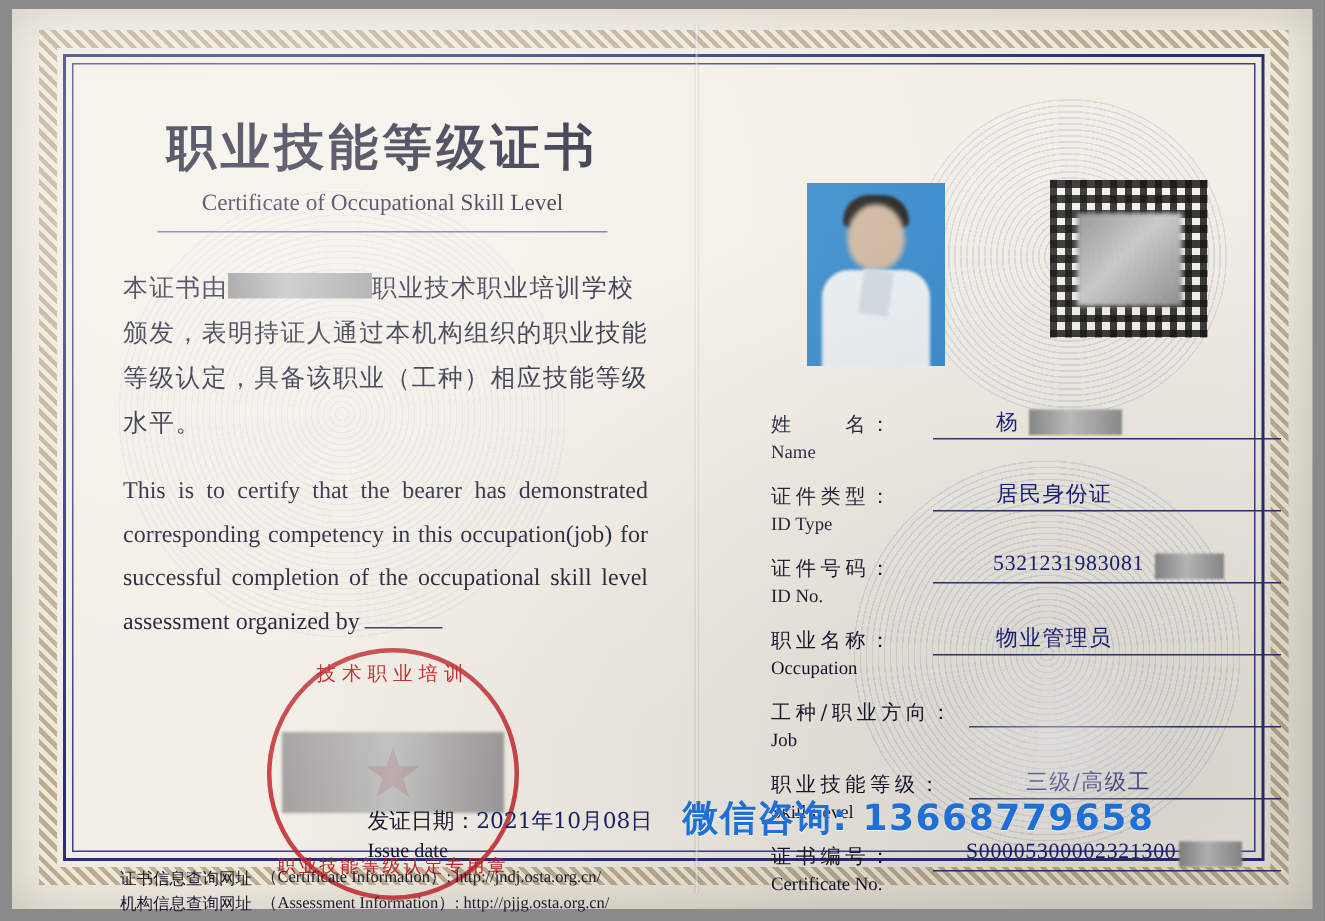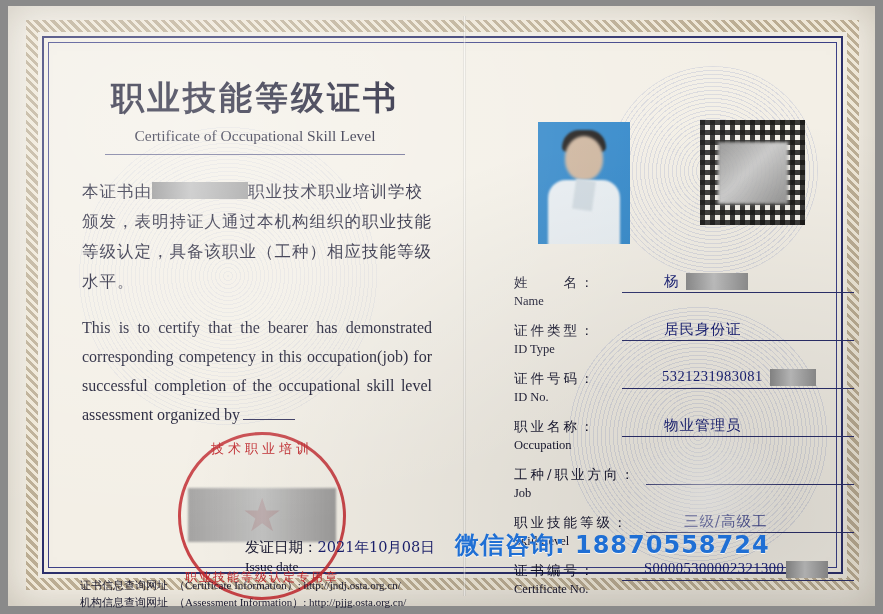--- a/index.html
+++ b/index.html
@@ -427,14 +427,14 @@
           <div class="val num" style="left:130px;">S00005300002321300</div>
           <div class="redact-inline" style="left:272px;width:42px;"></div>
         </div>
 
       </div>
     </div>
 
     <div class="smudge" style="left:600px;top:430px;width:200px;height:120px;"></div>
   </div>
 
-  <div class="wechat">微信咨询: 18870558724</div>
+  <div class="wechat">微信咨询: 13668779658</div>
 </div>
 
 </body></html>

